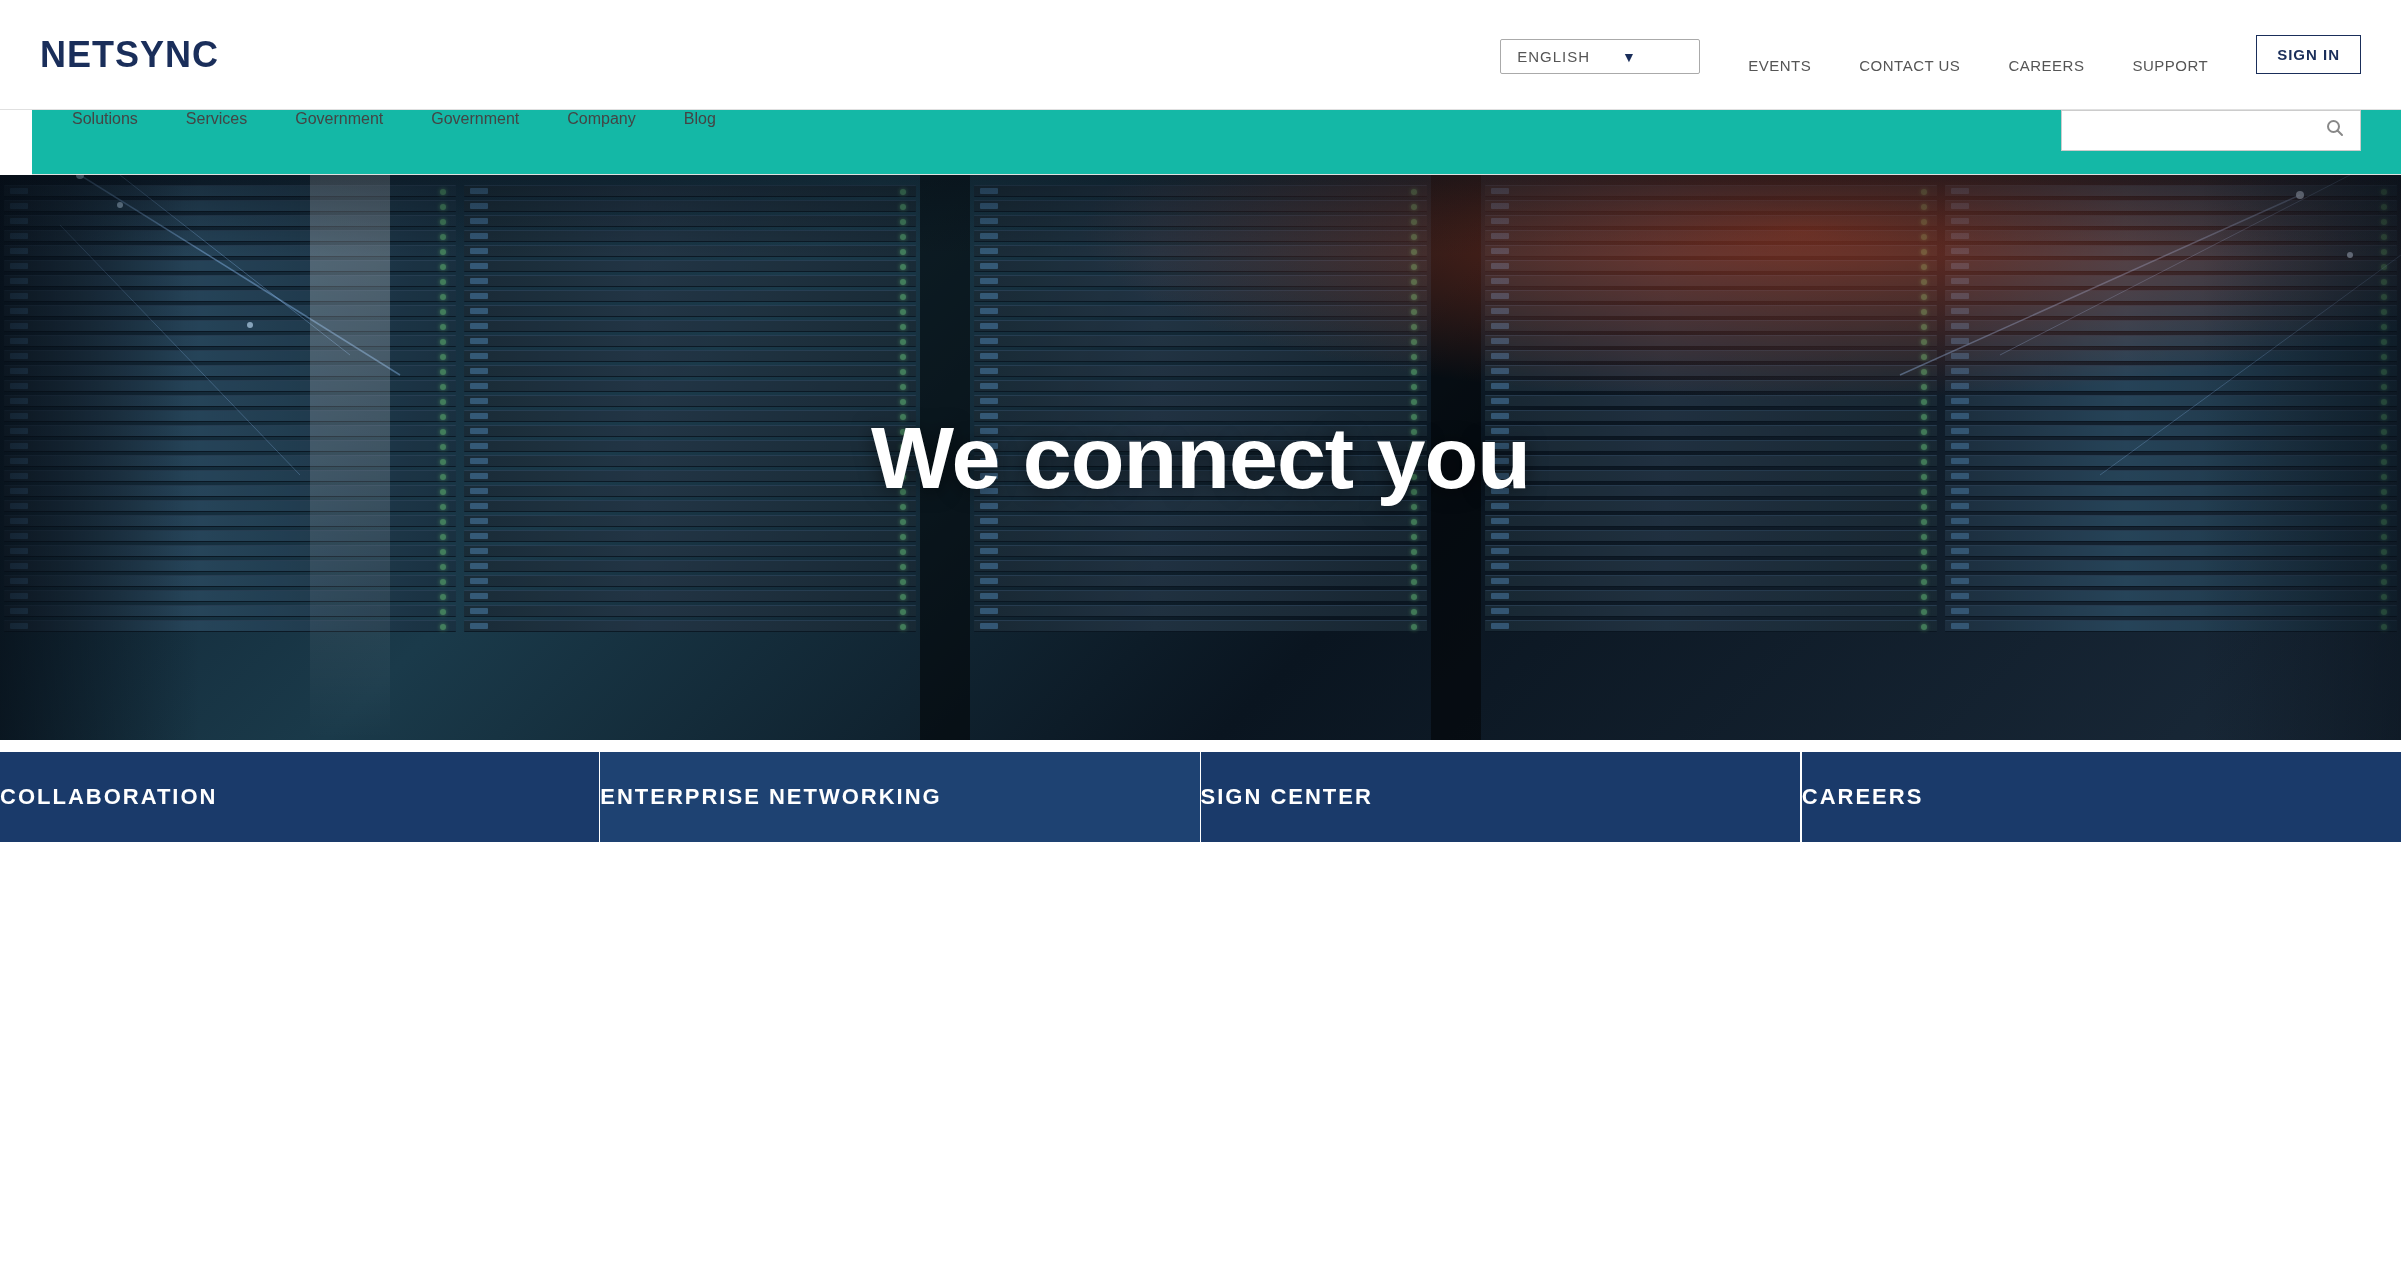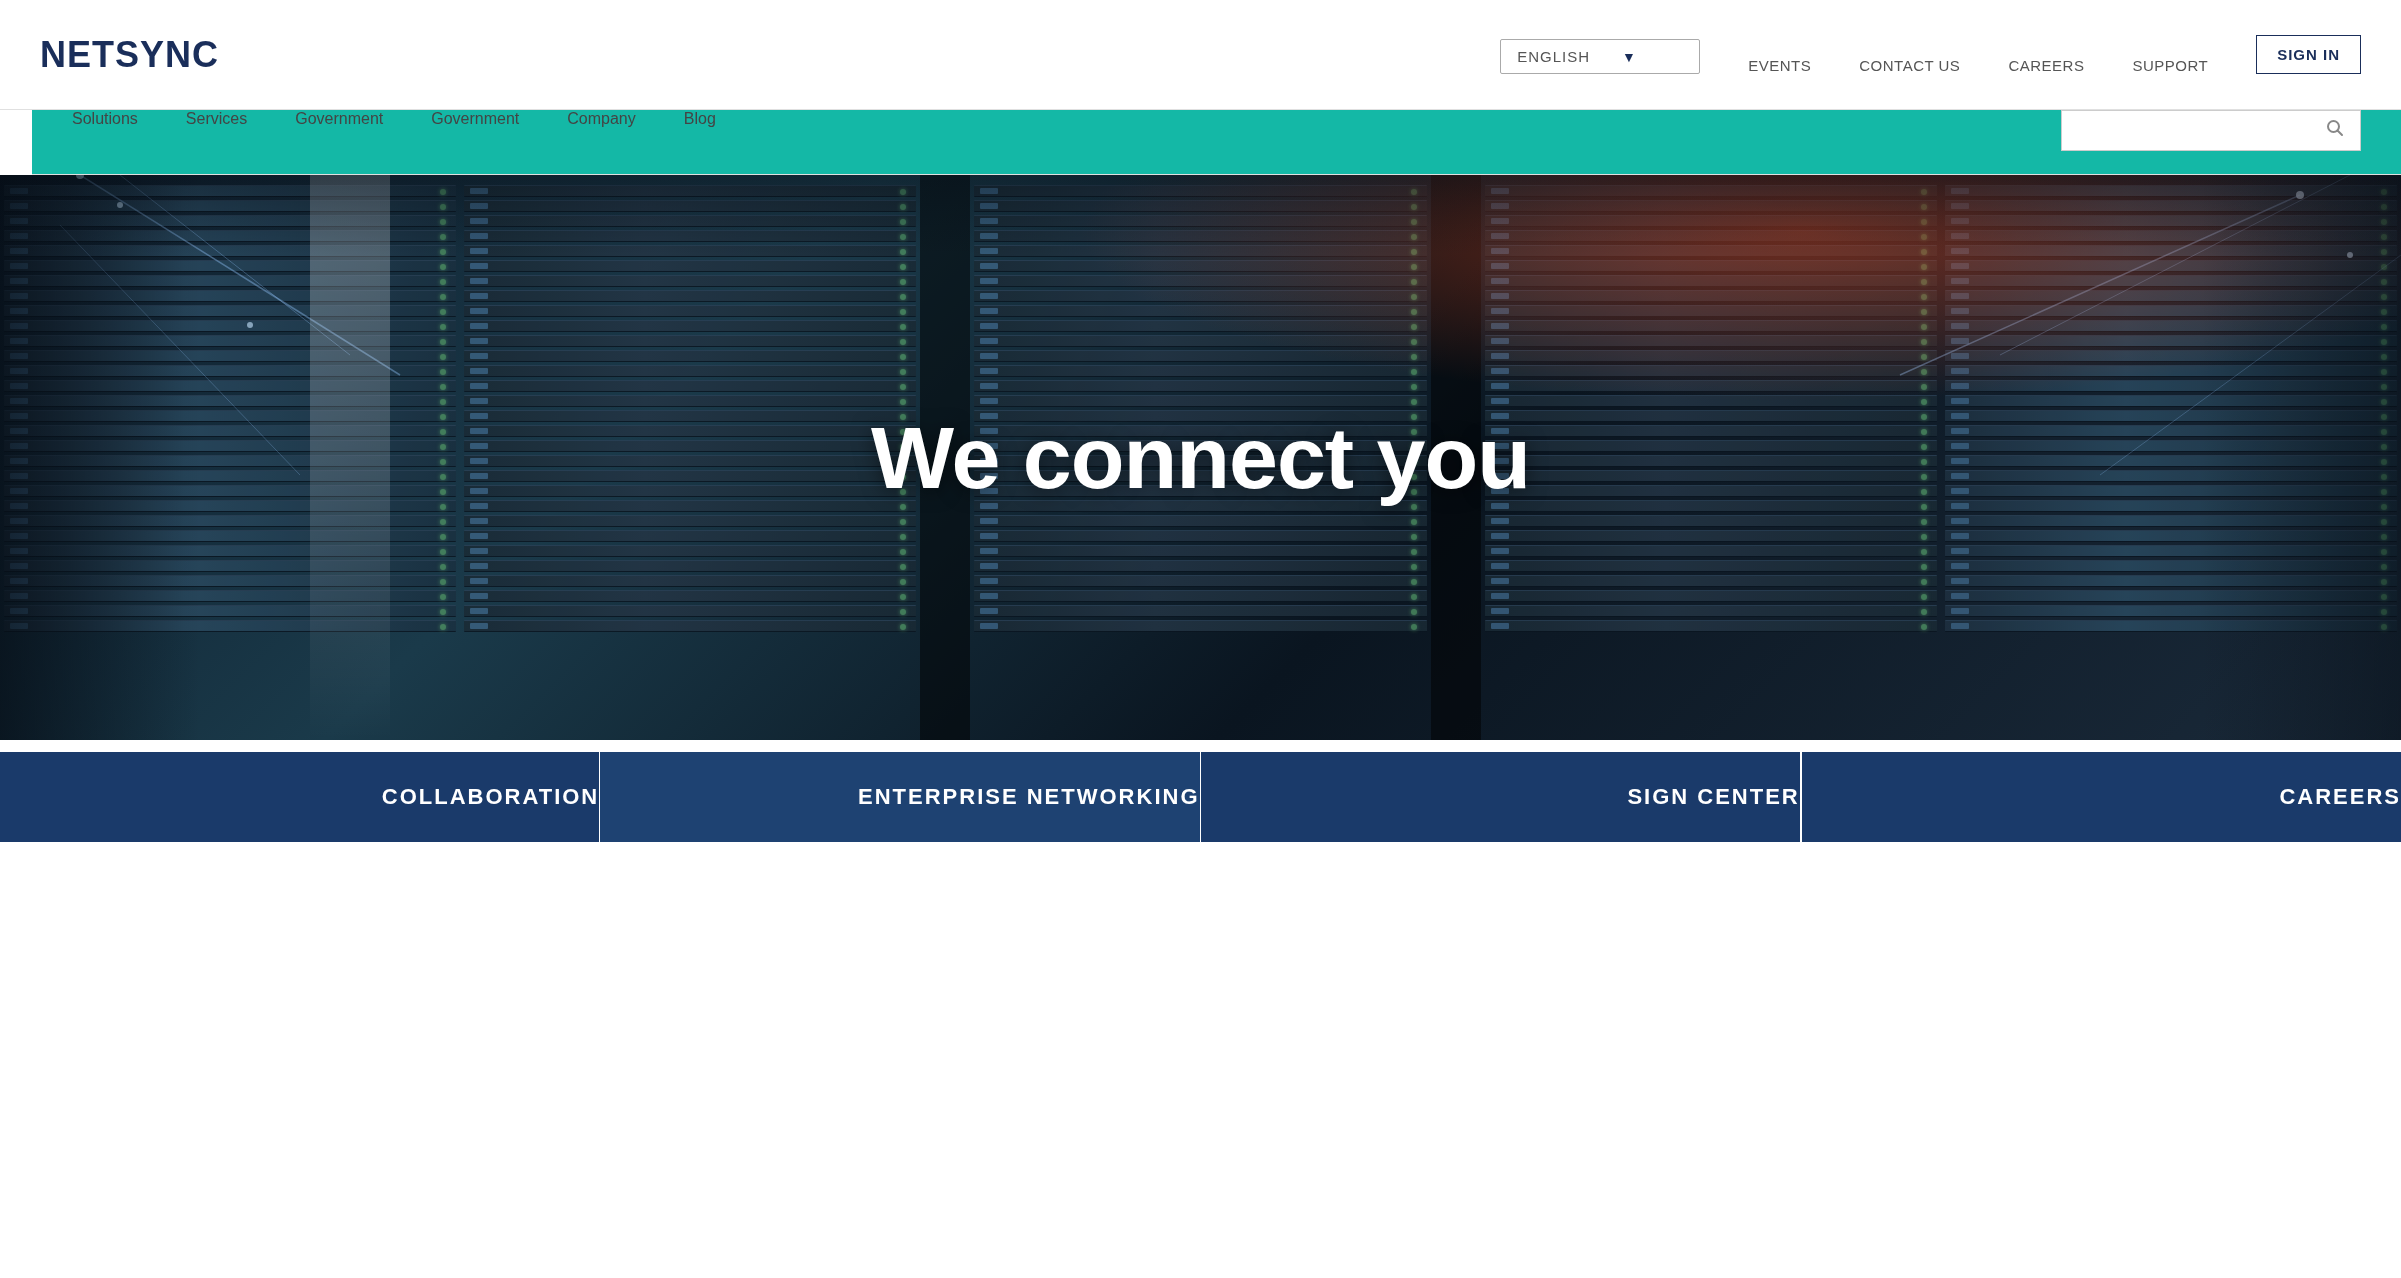--- a/index.html
+++ b/index.html
@@ -200,21 +200,21 @@
     
     .bottom-tiles {
       display: flex;
       width: 100%;
       height: 102px;
     }
     .tile {
       flex: 1;
       display: flex;
       align-items: center;
-      justify-content: flex-end;
+      justify-content: flex-start;
       cursor: pointer;
       margin-top: 12px;
     }
     .tile:nth-child(odd) { background: #1a3a6a; }
     .tile:nth-child(even) { background: #1e4070; }
     .tile-label {
       font-size: 22px;
       font-weight: 700;
       color: #fff;
       letter-spacing: 2px;

